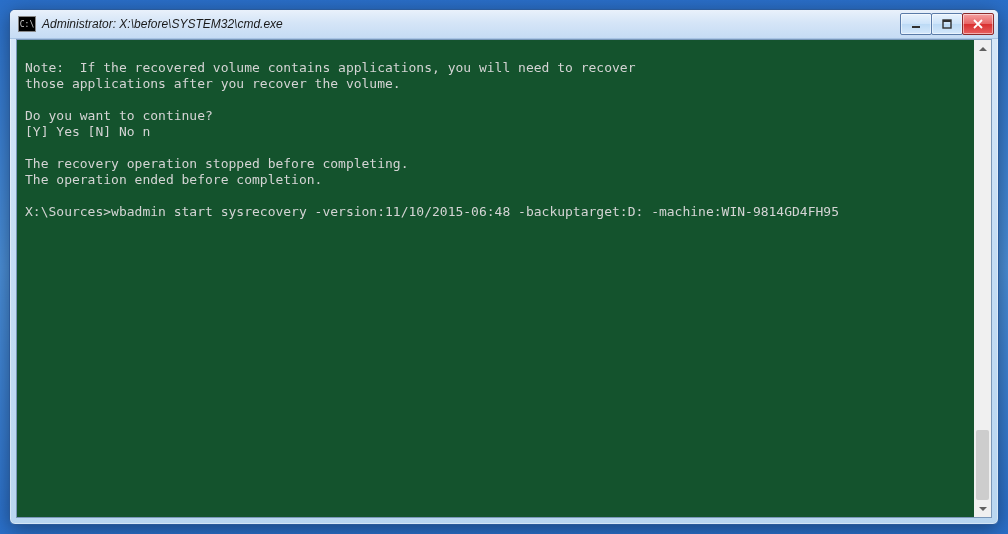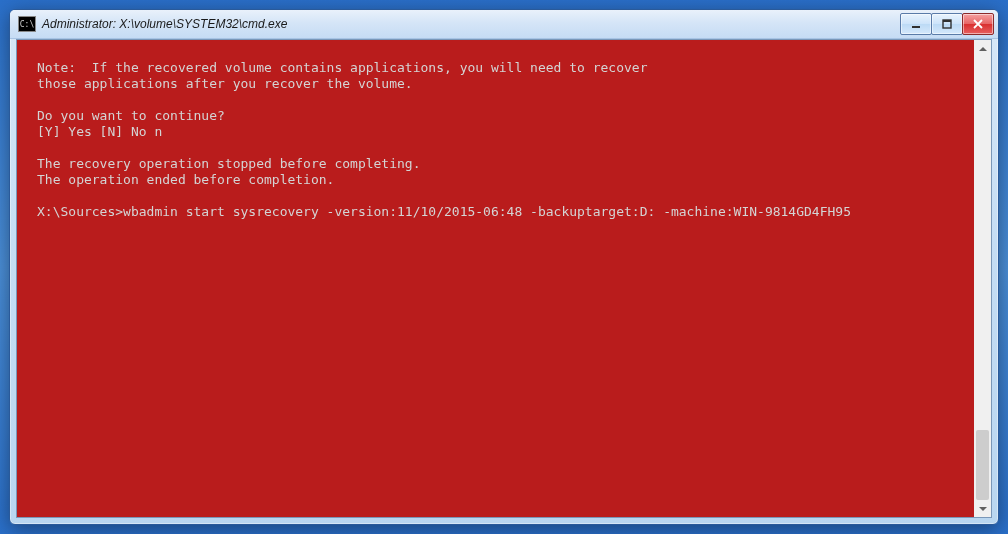--- a/index.html
+++ b/index.html
@@ -99,26 +99,26 @@
     .console-frame {
       flex: 1;
       background: #fff;
       border: 1px solid #7a97b8;
       display: flex;
       overflow: hidden;
     }
 
     .console-area {
       flex: 1;
-      background: #b91c1c;
+      background: #14532d;
       color: #d4d4d4;
       font-family: Consolas, "Lucida Console", monospace;
       font-size: 13px;
       line-height: 16px;
-      padding: 4px 20px;
+      padding: 4px 8px;
       white-space: pre;
       overflow: hidden;
     }
 
     .scrollbar-v {
       width: 17px;
       background: #f0f0f0;
       display: flex;
       flex-direction: column;
     }
@@ -153,21 +153,21 @@
 
     .note-line { display: block; }
 
   </style>
 </head>
 <body>
 
 <div class="window">
   <div class="titlebar">
     <span class="app-icon">C:\</span>
-    <span class="title-text">Administrator: X:\volume\SYSTEM32\cmd.exe</span>
+    <span class="title-text">Administrator: X:\before\SYSTEM32\cmd.exe</span>
     <div class="window-controls">
       <div class="win-btn">
         <svg viewBox="0 0 12 10">
             <rect x="2" y="7" width="8" height="2" fill="#303030"></rect>
           </svg>
       </div>
       <div class="win-btn">
         <svg viewBox="0 0 12 10">
             <rect x="2" y="1" width="8" height="8" fill="none" stroke="#303030" stroke-width="1.4"></rect>
             <rect x="2" y="1" width="8" height="2" fill="#303030"></rect>

